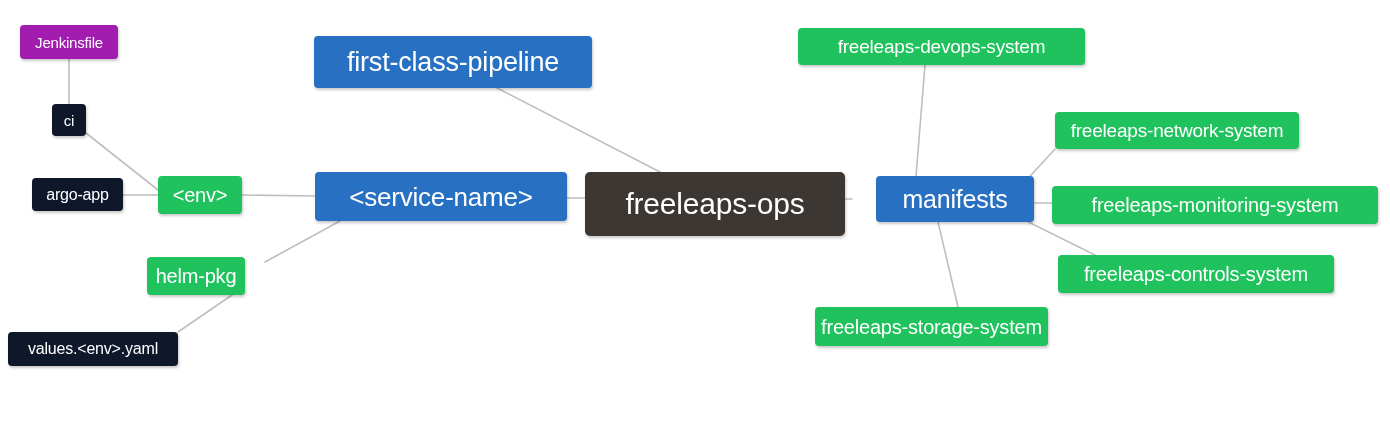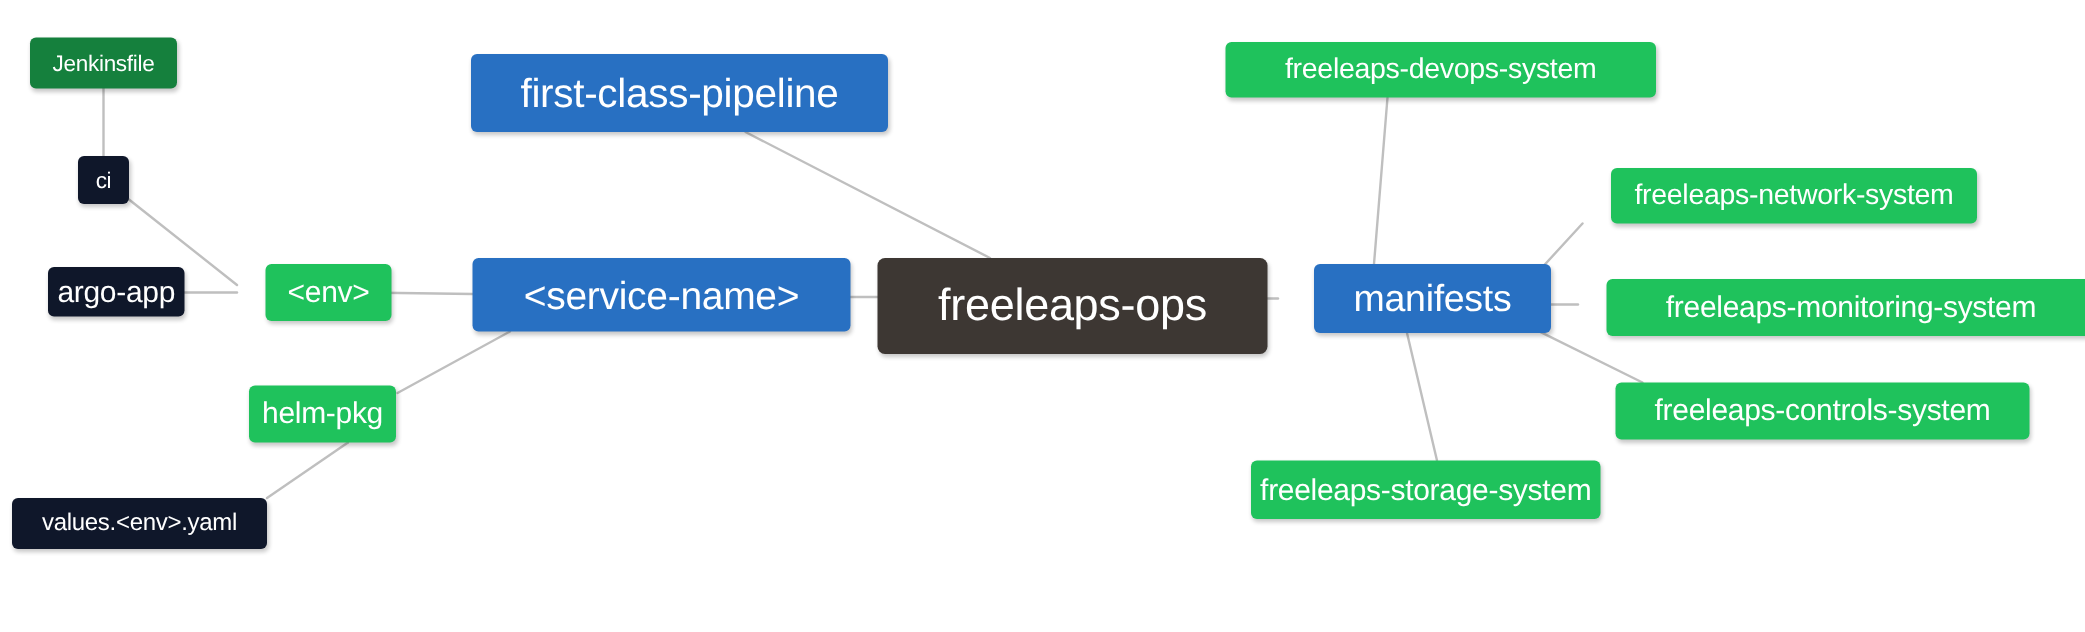--- a/index.html
+++ b/index.html
@@ -36,22 +36,22 @@
     white-space: nowrap;
     line-height: 1;
     box-shadow: 1px 2px 3px rgba(0,0,0,0.22);
     letter-spacing: -0.2px;
   }
   .node.root {
     background: #3d3733;
     border-radius: 5px;
   }
   .node.blue   { background: #2870c2; }
-  .node.green  { background: #1fc25c; margin-left: 19px; }
-  .node.orange { background: #15803d; }
+  .node.green  { background: #1fc25c; }
+  .node.orange { background: #a21caf; }
   .node.red    { background: #0f172a; }
 </style>
 </head>
 <body>
 
 <div id="mindmap">
   <svg id="edges" viewBox="0 0 1390 421" xmlns="http://www.w3.org/2000/svg">
       <path d="M 69,59 L 69,104" stroke="#bfbfbf" stroke-width="1.6" fill="none" stroke-linecap="round"></path>
       <path d="M 86,133 L 158,190" stroke="#bfbfbf" stroke-width="1.6" fill="none" stroke-linecap="round"></path>
       <path d="M 123,195 L 158,195" stroke="#bfbfbf" stroke-width="1.6" fill="none" stroke-linecap="round"></path>
@@ -63,21 +63,21 @@
       <path d="M 845,199 L 852,199" stroke="#bfbfbf" stroke-width="1.6" fill="none" stroke-linecap="round"></path>
       <path d="M 916,176 L 925,65" stroke="#bfbfbf" stroke-width="1.6" fill="none" stroke-linecap="round"></path>
       <path d="M 1010,198 L 1055,149" stroke="#bfbfbf" stroke-width="1.6" fill="none" stroke-linecap="round"></path>
       <path d="M 1010,203 L 1052,203" stroke="#bfbfbf" stroke-width="1.6" fill="none" stroke-linecap="round"></path>
       <path d="M 1010,213 L 1095,255" stroke="#bfbfbf" stroke-width="1.6" fill="none" stroke-linecap="round"></path>
       <path d="M 938,222 L 958,307" stroke="#bfbfbf" stroke-width="1.6" fill="none" stroke-linecap="round"></path>
     </svg>
   <div id="node-layer">
       <div class="node orange" style="left: 20px; top: 25px; width: 98px; height: 34px; font-size: 15px;">Jenkinsfile</div>
       <div class="node red" style="left: 52px; top: 104px; width: 34px; height: 32px; font-size: 15px;">ci</div>
-      <div class="node red" style="left: 32px; top: 178px; width: 91px; height: 33px; font-size: 20px;">argo-app</div>
+      <div class="node red" style="left: 32px; top: 178px; width: 91px; height: 33px; font-size: 16px;">argo-app</div>
       <div class="node green" style="left: 158px; top: 176px; width: 84px; height: 38px; font-size: 20px;">&lt;env&gt;</div>
       <div class="node green" style="left: 147px; top: 257px; width: 98px; height: 38px; font-size: 20px;">helm-pkg</div>
       <div class="node red" style="left: 8px; top: 332px; width: 170px; height: 34px; font-size: 16px;">values.&lt;env&gt;.yaml</div>
       <div class="node blue" style="left: 314px; top: 36px; width: 278px; height: 52px; font-size: 27px;">first-class-pipeline</div>
       <div class="node blue" style="left: 315px; top: 172px; width: 252px; height: 49px; font-size: 26px;">&lt;service-name&gt;</div>
       <div class="node root" style="left: 585px; top: 172px; width: 260px; height: 64px; font-size: 30px;">freeleaps-ops</div>
       <div class="node blue" style="left: 852px; top: 176px; width: 158px; height: 46px; font-size: 25px; margin-left: 24px;">manifests</div>
       <div class="node green" style="left: 798px; top: 28px; width: 287px; height: 37px; font-size: 19px;">freeleaps-devops-system</div>
       <div class="node green" style="left: 1055px; top: 112px; width: 244px; height: 37px; font-size: 19px; text-align: center;">freeleaps-network-system</div>
       <div class="node green" style="left: 1052px; top: 186px; width: 326px; height: 38px; font-size: 20px;">freeleaps-monitoring-system</div>

